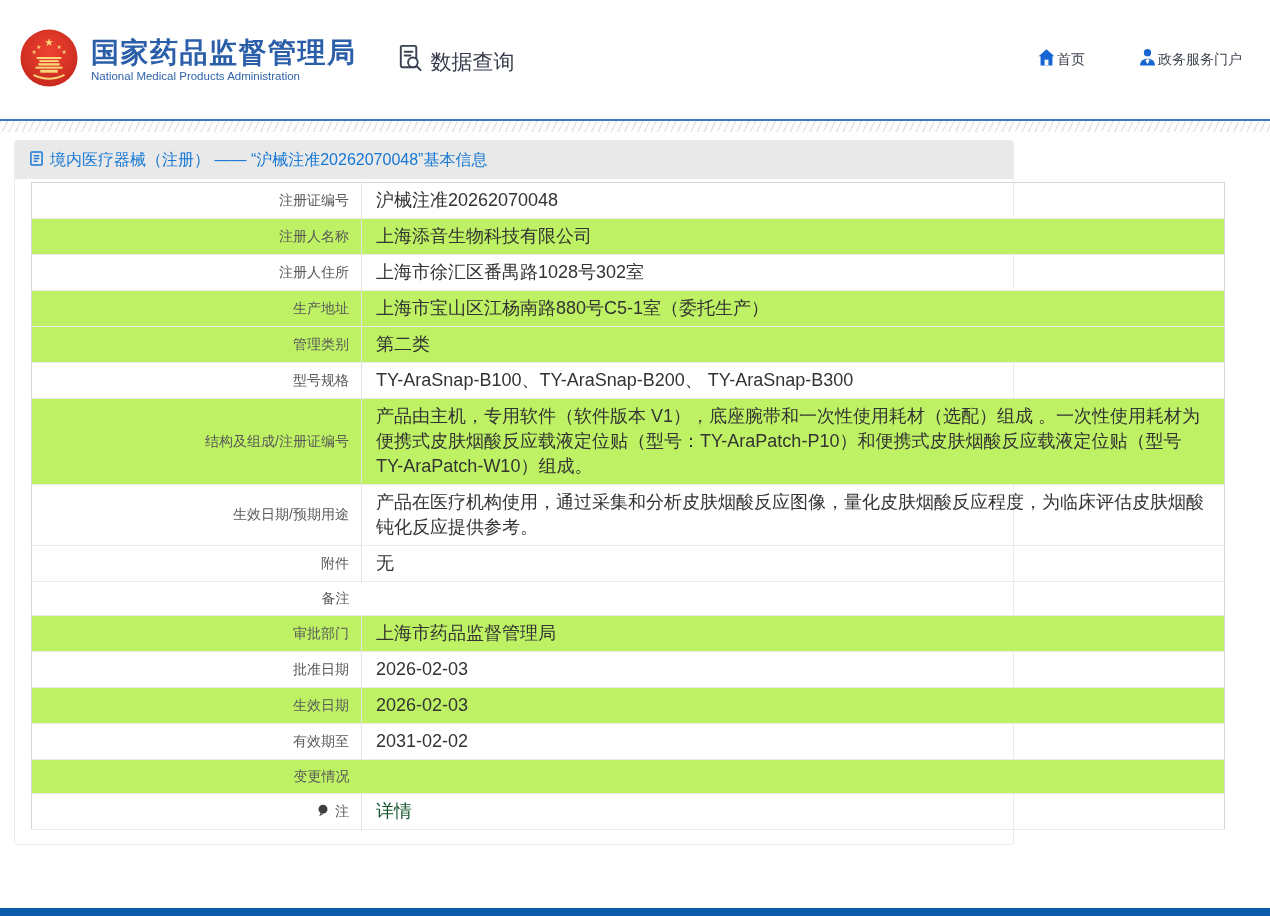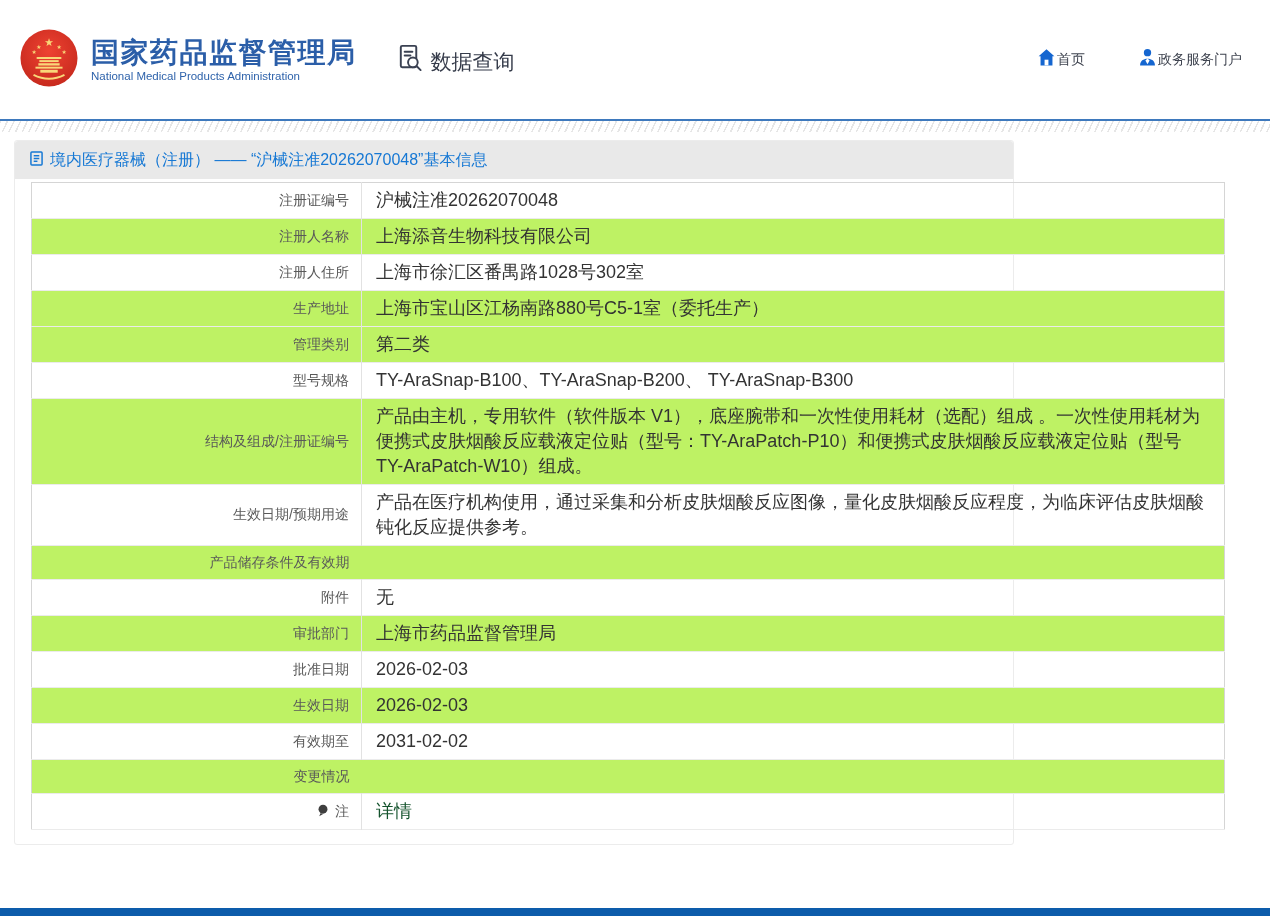--- a/index.html
+++ b/index.html
@@ -208,37 +208,37 @@
         <tr class="row">
     <td class="label-cell">
       
       <span class="label-text">生效日期/预期用途</span>
     </td>
     <td class="value-cell">
       <span class="value-text">产品在医疗机构使用，通过采集和分析皮肤烟酸反应图像，量化皮肤烟酸反应程度，为临床评估皮肤烟酸钝化反应提供参考。</span>
       
     </td>
   </tr>
-        <tr class="row alt empty">
-    <td class="label-cell">
-      
-      <span class="label-text">产品储存条件及有效期</span>
+        <tr class="row">
+    <td class="label-cell">
+      
+      <span class="label-text">附件</span>
+    </td>
+    <td class="value-cell">
+      <span class="value-text">无</span>
+      
+    </td>
+  </tr>
+        <tr class="row empty">
+    <td class="label-cell">
+      
+      <span class="label-text">备注</span>
     </td>
     <td class="value-cell">
       <span class="value-text"></span>
-      
-    </td>
-  </tr>
-        <tr class="row">
-    <td class="label-cell">
-      
-      <span class="label-text">附件</span>
-    </td>
-    <td class="value-cell">
-      <span class="value-text">无</span>
       
     </td>
   </tr>
         <tr class="row alt">
     <td class="label-cell">
       
       <span class="label-text">审批部门</span>
     </td>
     <td class="value-cell">
       <span class="value-text">上海市药品监督管理局</span>

